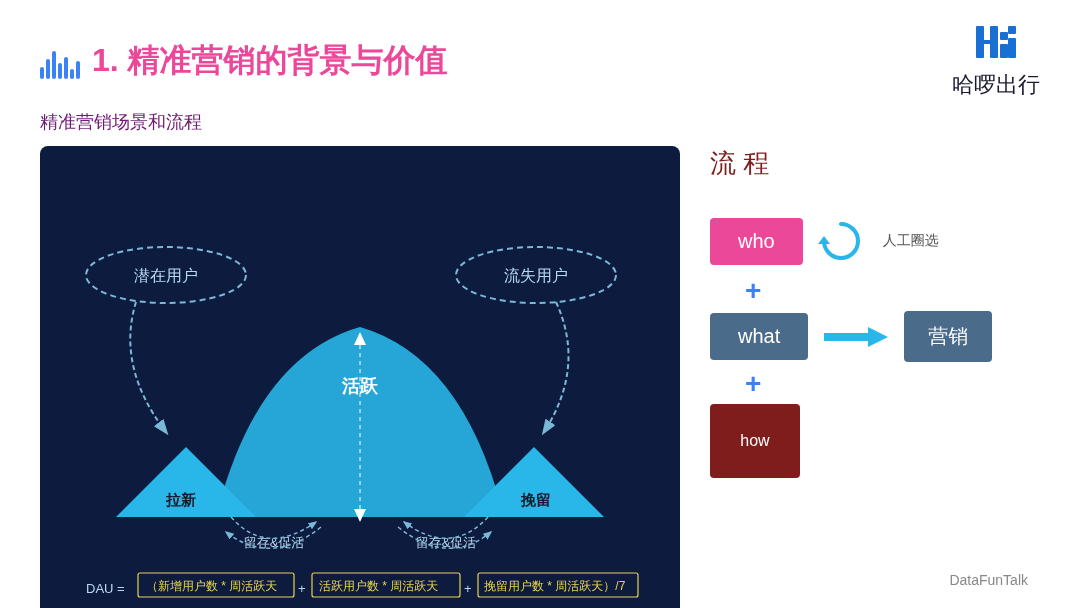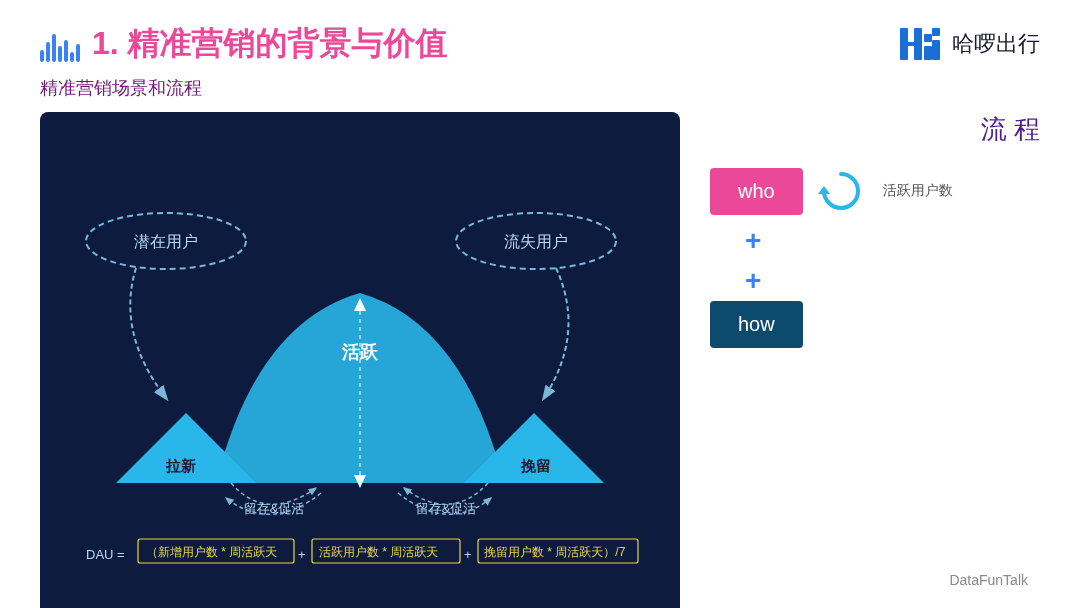--- a/index.html
+++ b/index.html
@@ -41,20 +41,21 @@
     .page-title {
       font-size: 32px;
       font-weight: 700;
       color: #ec4899;
     }
 
     .logo-area {
       display: flex;
       align-items: center;
       gap: 8px;
+      flex-direction: column;
     }
 
     .logo-icon {
       width: 48px;
       height: 40px;
     }
 
     .logo-text {
       font-size: 22px;
       color: #1a1a2e;
@@ -94,24 +95,23 @@
     
     .right-panel {
       flex: 1;
       display: flex;
       flex-direction: column;
       padding: 0 10px;
     }
 
     .flow-title {
       font-size: 26px;
-      color: #4c1d95;
-      margin-bottom: 16px;
+      color: #7f1d1d;
+      margin-bottom: 32px;
       font-weight: 400;
-      text-align: right;
     }
 
     .flow-section {
       display: flex;
       flex-direction: column;
       align-items: flex-start;
       gap: 0;
       position: relative;
     }
 
@@ -270,30 +270,40 @@
 
       <div class="who-row" style="display:flex;align-items:center;gap:10px;margin-bottom:2px;">
         <div class="flow-box" style="background:#ec4899;color:#fff;font-size:20px;padding:12px 28px;border-radius:4px;min-width:90px;text-align:center;">who</div>
 
         <div style="position:relative;width:56px;height:56px;display:flex;align-items:center;justify-content:center;">
           <svg width="50" height="50" viewBox="0 0 50 50">
             <path d="M 25 8 A 17 17 0 1 1 8 25" stroke="#29b6e8" stroke-width="4" fill="none" stroke-linecap="round"></path>
             <polygon points="8,20 2,28 14,28" fill="#29b6e8"></polygon>
           </svg>
         </div>
-        <span class="manual-label" style="font-size:14px;color:#555;">活跃用户数</span>
+        <span class="manual-label" style="font-size:14px;color:#555;">人工圈选</span>
       </div>
 
       <div class="plus-sign" style="font-size:28px;color:#3b82f6;font-weight:700;margin:4px 0 4px 35px;">+</div>
 
+      <div class="what-row" style="display:flex;align-items:center;gap:16px;margin-bottom:2px;">
+        <div class="flow-box" style="background:#4a6b8a;color:#fff;font-size:20px;padding:12px 28px;border-radius:4px;min-width:90px;text-align:center;">what</div>
+
+        <div style="display:flex;align-items:center;">
+          <svg width="64" height="36" viewBox="0 0 64 36">
+            <polygon points="0,14 44,14 44,8 64,18 44,28 44,22 0,22" fill="#29b6e8"></polygon>
+          </svg>
+        </div>
+        <div class="marketing-box" style="background:#4a6b8a;color:#fff;font-size:20px;padding:12px 24px;border-radius:4px;text-align:center;">营销</div>
+      </div>
 
       <div class="plus-sign" style="font-size:28px;color:#3b82f6;font-weight:700;margin:4px 0 4px 35px;">+</div>
 
       <div class="how-row" style="display:flex;align-items:center;gap:16px;">
-        <div class="flow-box" style="background:#0c4a6e;color:#fff;font-size:20px;padding:12px 28px;border-radius:4px;min-width:90px;text-align:center;">how</div>
+        <div class="flow-box" style="background:#7f1d1d;color:#fff;font-size:16px;padding:28px 28px;border-radius:4px;min-width:90px;text-align:center;">how</div>
       </div>
 
     </div>
 
     <div class="datafuntalk" style="position:absolute;bottom:20px;right:52px;font-size:14px;color:#888;">DataFunTalk</div>
   </div>
 
 </div>
 
 </body></html>

